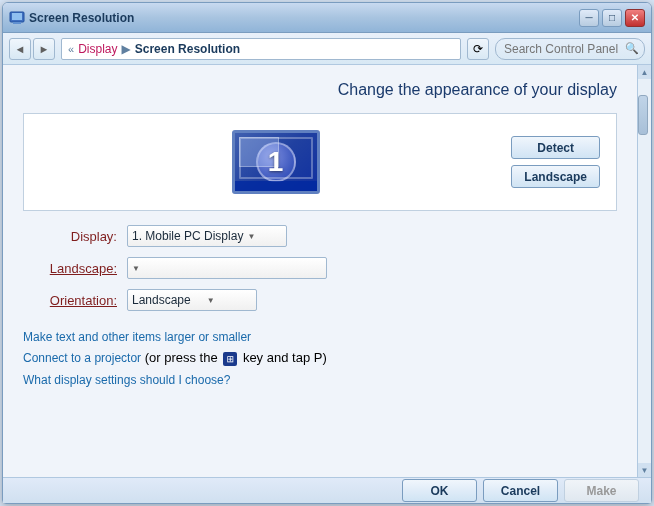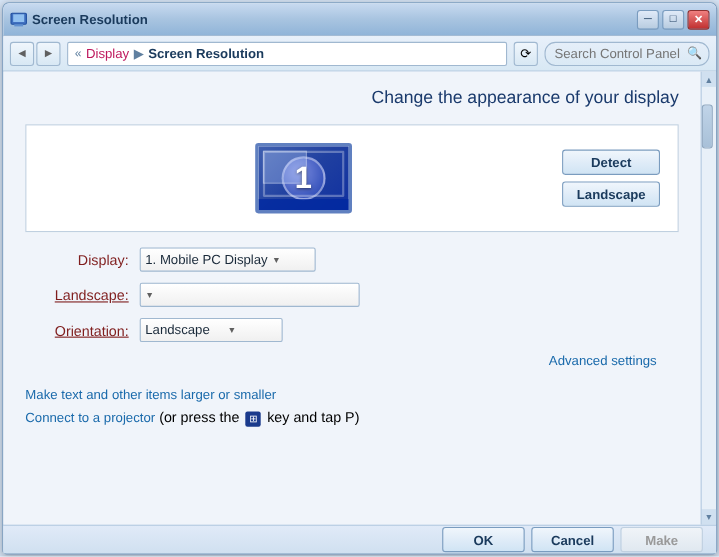--- a/index.html
+++ b/index.html
@@ -443,30 +443,30 @@
           <div class="form-control">
             <div class="dropdown" style="min-width:130px;gap:16px;">
               <span class="dropdown-text">Landscape</span>
               <span class="dropdown-arrow">▼</span>
             </div>
           </div>
         </div>
 
       </div>
 
-      <div class="advanced-link-row">
-        <a class="link">Advanced settings</a>
-      </div>
 
       <div class="links-section">
         <div>
           <a class="link">Make text and other items larger or smaller</a>
         </div>
         <div>
           <a class="link">Connect to a projector</a><span> (or press the </span><span class="windows-key">⊞</span><span> key and tap P)</span>
+        </div>
+        <div>
+          <a class="link">What display settings should I choose?</a>
         </div>
       </div>
 
     </div>
 
     <div class="scrollbar">
       <div class="scrollbar-top-arrow">▲</div>
       <div class="scrollbar-track">
         <div class="scrollbar-thumb"></div>
       </div>

